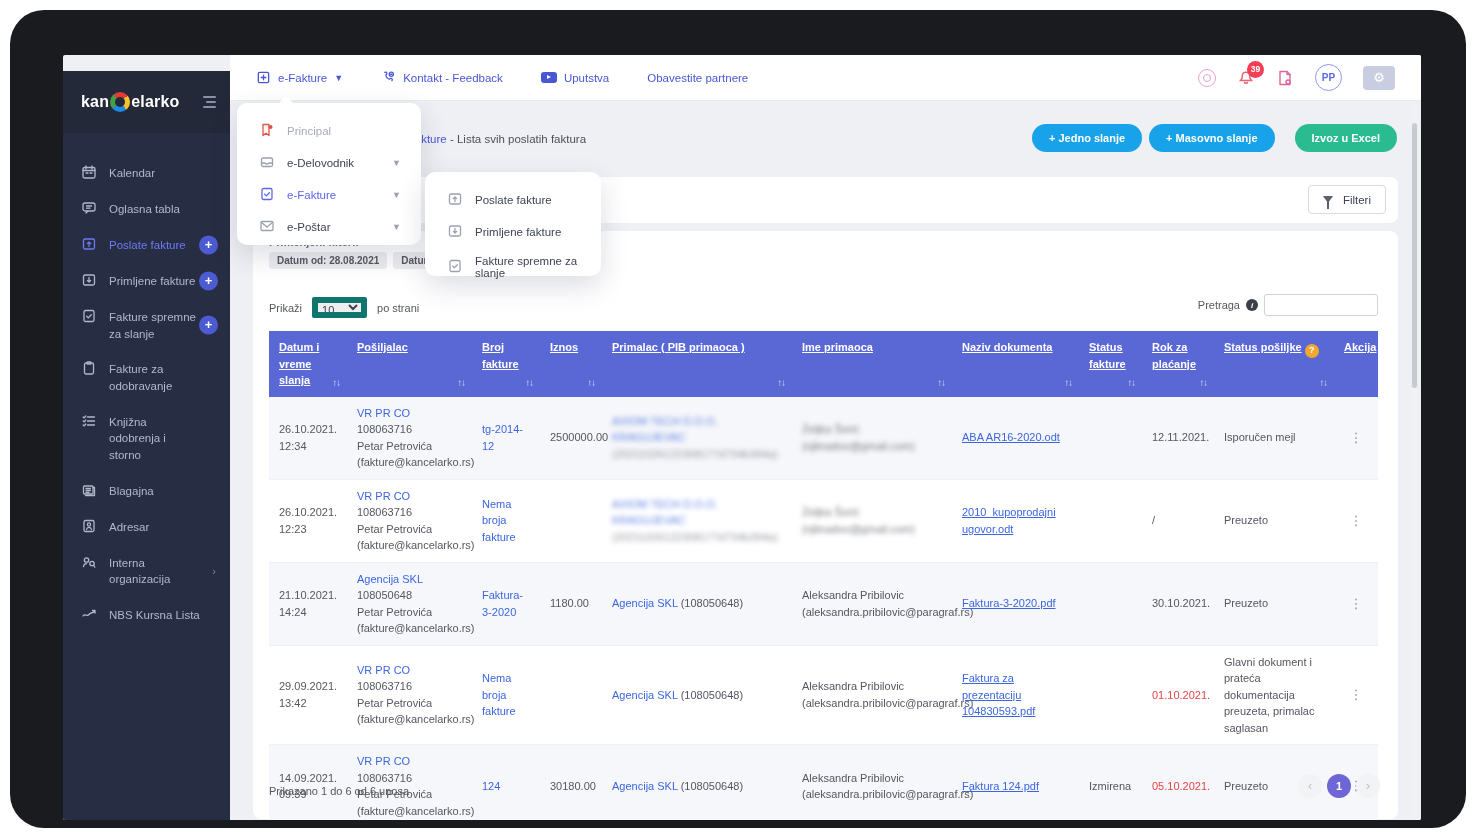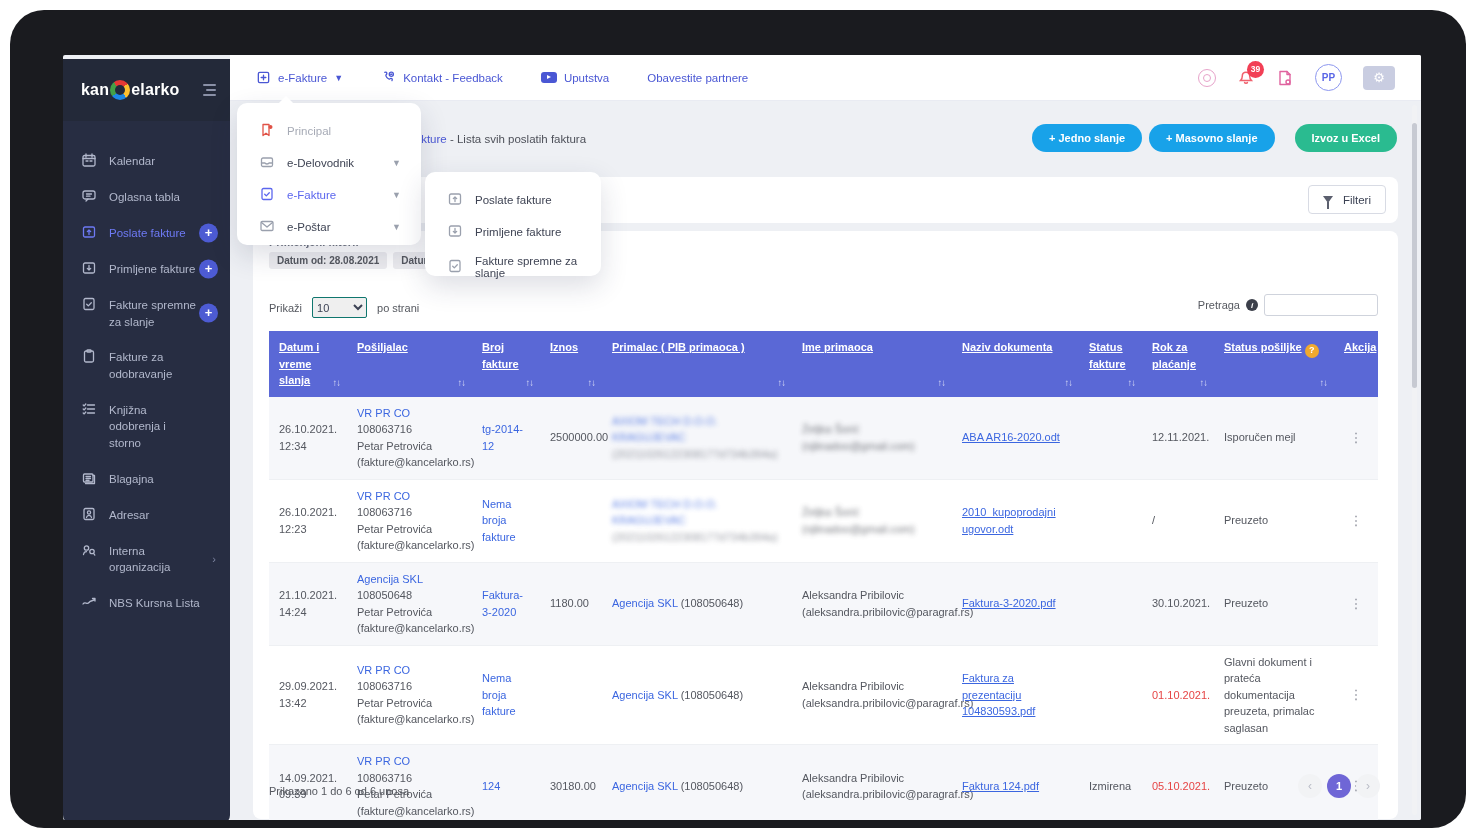--- a/index.html
+++ b/index.html
@@ -2,21 +2,21 @@
 <html><head>
 <meta charset="utf-8">
 <style>
   * { margin:0; padding:0; box-sizing:border-box; }
   html,body { width:1476px; height:838px; background:#ffffff; font-family:"Liberation Sans", sans-serif; overflow:hidden; }
   .page { position:relative; width:1476px; height:838px; background:#fff; }
   .frame { position:absolute; left:10px; top:10px; width:1456px; height:818px; background:#1a1b1f; border-radius:34px; }
   .screen { position:absolute; left:53px; top:45px; width:1358px; height:765px; background:#eef0f4; overflow:hidden; border-radius:2px; }
 
   
-  .sidebar { position:absolute; left:0; top:4px; width:167px; height:765px; background:#272d42; z-index:5;border-radius:9px; }
+  .sidebar { position:absolute; left:0; top:16px; width:167px; height:765px; background:#272d42; z-index:5;border-radius:9px; }
   .logo-row { height:62px; background:#232939; display:flex; align-items:center; padding:0 14px 0 18px; }
   .logo { display:flex; align-items:center; color:#fff; font-weight:bold; font-size:16px; letter-spacing:.2px; }
   .logo-donut { width:20px; height:20px; border-radius:50%; margin:0 1px;
     background:conic-gradient(from -40deg, #e53935 0 25%, #fdc02f 25% 50%, #1e88e5 50% 75%, #43a047 75% 100%); position:relative; }
   .logo-donut::after { content:""; position:absolute; left:5px; top:5px; width:10px; height:10px; border-radius:50%; background:#232939; }
   .hamburger { margin-left:auto; display:flex; flex-direction:column; gap:3px; cursor:pointer; }
   .hamburger span { display:block; width:13px; height:2px; background:#8a90a6; border-radius:1px; }
   .hamburger span:nth-child(2){ width:10px; margin-left:3px; }
   .side-nav { padding-top:22px; }
   .side-item { position:relative; display:flex; align-items:flex-start; gap:12px; padding:9px 30px 9px 18px; color:#b2b8cc; font-size:11.5px; cursor:pointer; }
@@ -56,21 +56,21 @@
   .filter-card { position:absolute; left:23px; top:76px; width:1145px; height:46px; background:#fff; border-radius:8px; }
   .btn-filteri { position:absolute; right:12px; top:8px; height:29px; background:#fff; border:1px solid #d8dbe4; border-radius:4px; font-size:11.5px; color:#3c4254; padding:0 14px; display:flex; align-items:center; gap:10px; cursor:pointer; font-family:inherit; }
   .funnel { width:0; height:0; border-left:5px solid transparent; border-right:5px solid transparent; border-top:7px solid #5b5f6e; position:relative; }
   .funnel::after { content:""; position:absolute; left:-1px; top:-1px; width:2px; height:7px; background:#5b5f6e; }
 
   .big-card { position:absolute; left:23px; top:130px; width:1145px; height:588px; background:#fff; border-radius:8px; }
   .applied-label { position:absolute; left:16px; top:5px; font-size:11px; font-weight:bold; color:#6f7380; }
   .chips { position:absolute; left:16px; top:21px; display:flex; gap:6px; }
   .chip { background:#ececef; border-radius:3px; padding:3px 8px; font-size:10px; font-weight:bold; color:#55585f; }
   .prikazi-row { position:absolute; left:16px; top:66px; display:flex; align-items:center; gap:10px; font-size:11px; color:#55585f; }
-  .prikazi-row select { width:55px; height:21px; font-size:11px; border:1px solid #0f766e; border-radius:2px; color:#3c4254; font-family:inherit; }
+  .prikazi-row select { width:55px; height:21px; font-size:11px; border:6px solid #0f766e; border-radius:2px; color:#3c4254; font-family:inherit; }
   .pretraga-row { position:absolute; right:20px; top:63px; display:flex; align-items:center; gap:6px; font-size:11px; color:#55585f;margin-left:31px; }
   .info-dot { width:12px; height:12px; border-radius:50%; background:#3b3f4a; color:#fff; font-size:8px; font-weight:bold; display:inline-flex; align-items:center; justify-content:center; font-style:italic; }
   .pretraga-row input { width:114px; height:22px; border:1px solid #cfd3dc; border-radius:3px; font-family:inherit; font-size:11px; padding:0 6px; }
 
   
   .tbl-wrap { position:absolute; left:16px; top:100px; width:1112px; }
   table { border-collapse:collapse; table-layout:fixed; width:1109px; }
   thead th, tfoot th { background:#5a68d6; color:#fff; font-size:11px; font-weight:bold; text-align:left; padding:8px 10px; vertical-align:top; position:relative; line-height:1.5; }
   thead th { height:55px;text-decoration:underline; }
   .sort { position:absolute; right:7px; bottom:6px; font-size:9.5px; color:rgba(255,255,255,.75); letter-spacing:-1px; cursor:pointer; }

